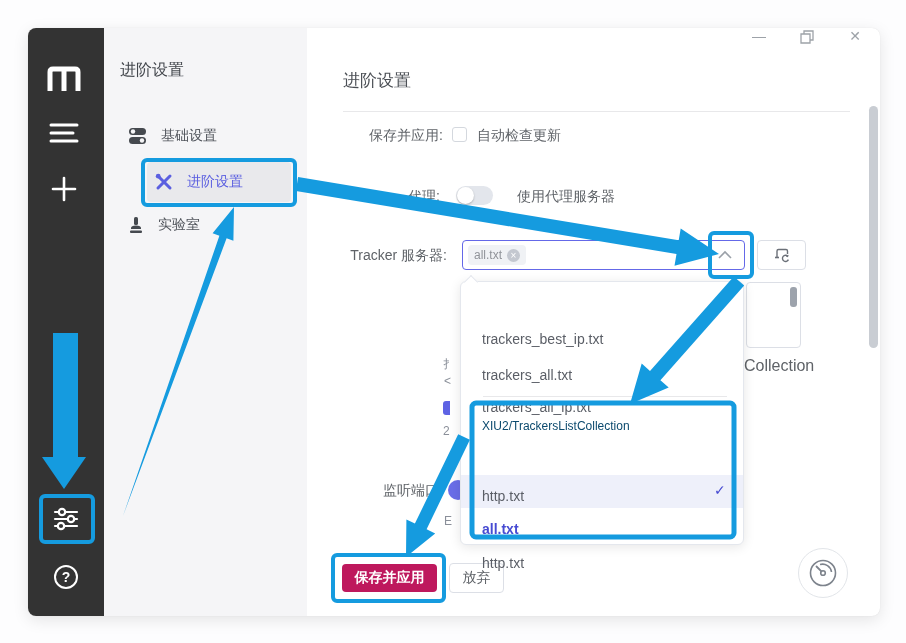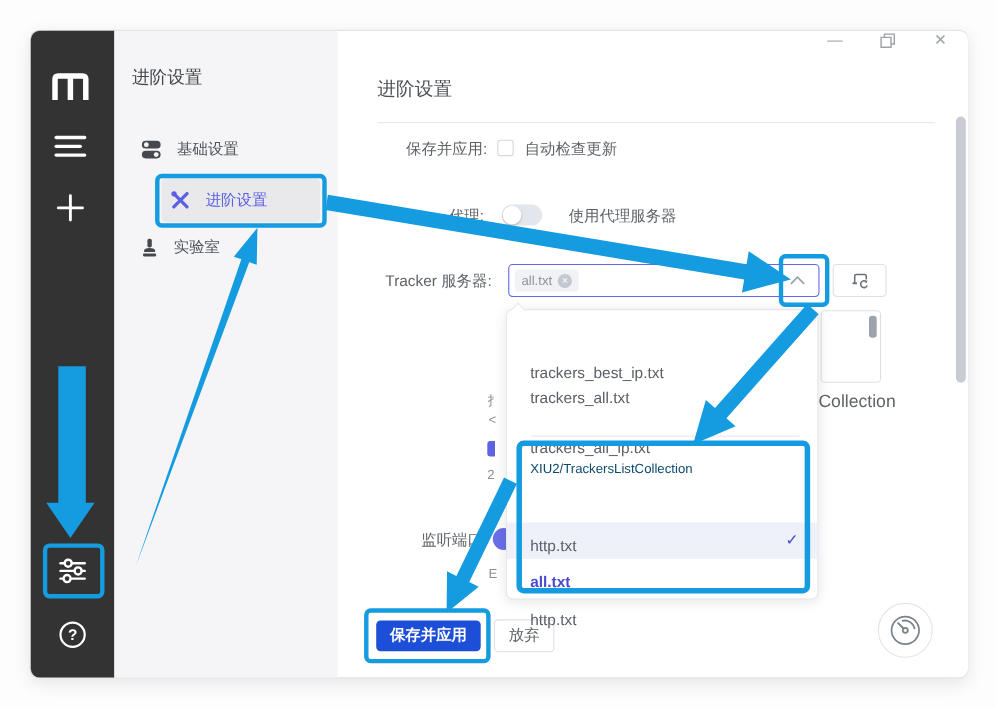--- a/index.html
+++ b/index.html
@@ -67,21 +67,21 @@
     width:10px; height:10px; background:#fff; transform:rotate(45deg);
     border-left:1px solid #e4e7ed; border-top:1px solid #e4e7ed; z-index:6;
   }
   .dd-item { font-size:14px; color:#5a5e66; z-index:6;margin-top:38px; }
   .dd-group { font-size:12px; color:#0c4a6e; z-index:6; }
   .dd-selected-bg { background:#eef0fa; z-index:5; }
   .dd-item.sel { color:#474bd2; font-weight:bold; }
   .dd-check { color:#474bd2; font-size:14px; font-weight:bold; z-index:6; }
   .frag { font-size:12px; color:#8a8f99; }
   .save-btn {
-    background:#1d4ed8; border:none; border-radius:4px; color:#fff;
+    background:#be185d; border:none; border-radius:4px; color:#fff;
     font-size:14px; font-weight:bold; display:flex; align-items:center;
     justify-content:center;
   }
   .discard-btn {
     background:#fff; border:1px solid #dcdfe6; border-radius:4px;
     color:#5f6368; font-size:14px; display:flex; align-items:center;
     justify-content:center;
   }
   .winctl { color:#9da2a8; }
   .scroll-thumb { background:#c9cdd3; border-radius:5px; }
@@ -216,21 +216,21 @@
 <div class="abs frag" style="left:443px;top:424px;">2</div>
 <div class="abs frag" style="left:444px;top:514px;">E</div>
 
 <div class="abs lbl" style="left:383px;top:482px;">监听端口</div>
 <div class="abs" style="left:448px;top:480px;width:20px;height:20px;border-radius:50%;background:#6a6ee8;"></div>
 
 <div class="abs dd-notch" style="left:466px;top:277px;"></div>
 <div class="abs dropdown" style="left:460px;top:281px;width:284px;height:264px;"></div>
 
 <div class="abs dd-item" style="left:482px;top:293px;">trackers_best_ip.txt</div>
-<div class="abs dd-item" style="left:482px;top:315px;">trackers_all.txt</div>
+<div class="abs dd-item" style="left:482px;top:329px;">trackers_all.txt</div>
 <div class="abs dd-item" style="left:482px;top:361px;">trackers_all_ip.txt</div>
 <div class="abs divider" style="left:483px;top:396px;width:244px;z-index:6;"></div>
 <div class="abs dd-group" style="left:482px;top:419px;">XIU2/TrackersListCollection</div>
 <div class="abs dd-item" style="left:482px;top:450px;">http.txt</div>
 <div class="abs dd-selected-bg" style="left:461px;top:475px;width:282px;height:33px;"></div>
 <div class="abs dd-item sel" style="left:482px;top:483px;">all.txt</div>
 <div class="abs dd-check" style="left:714px;top:482px;">✓</div>
 <div class="abs dd-item" style="left:482px;top:517px;">http.txt</div>
 
 <div class="abs save-btn" style="left:342px;top:564px;width:95px;height:28px;">保存并应用</div>

